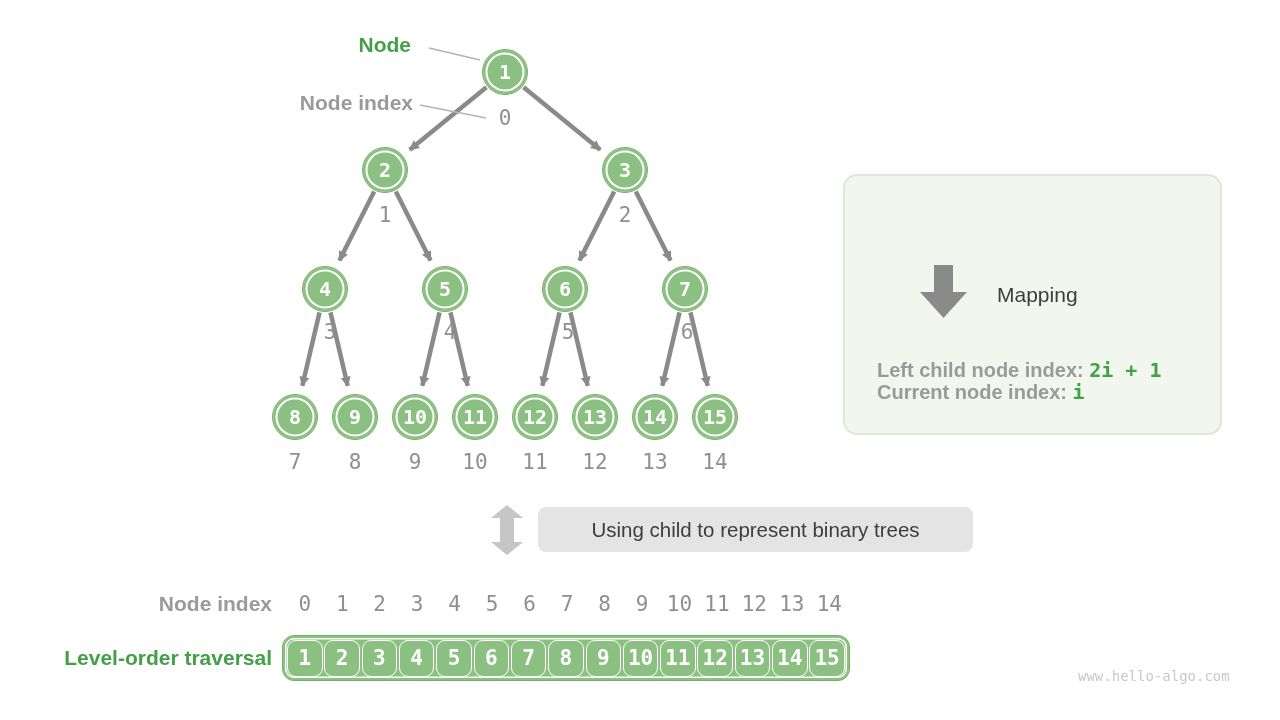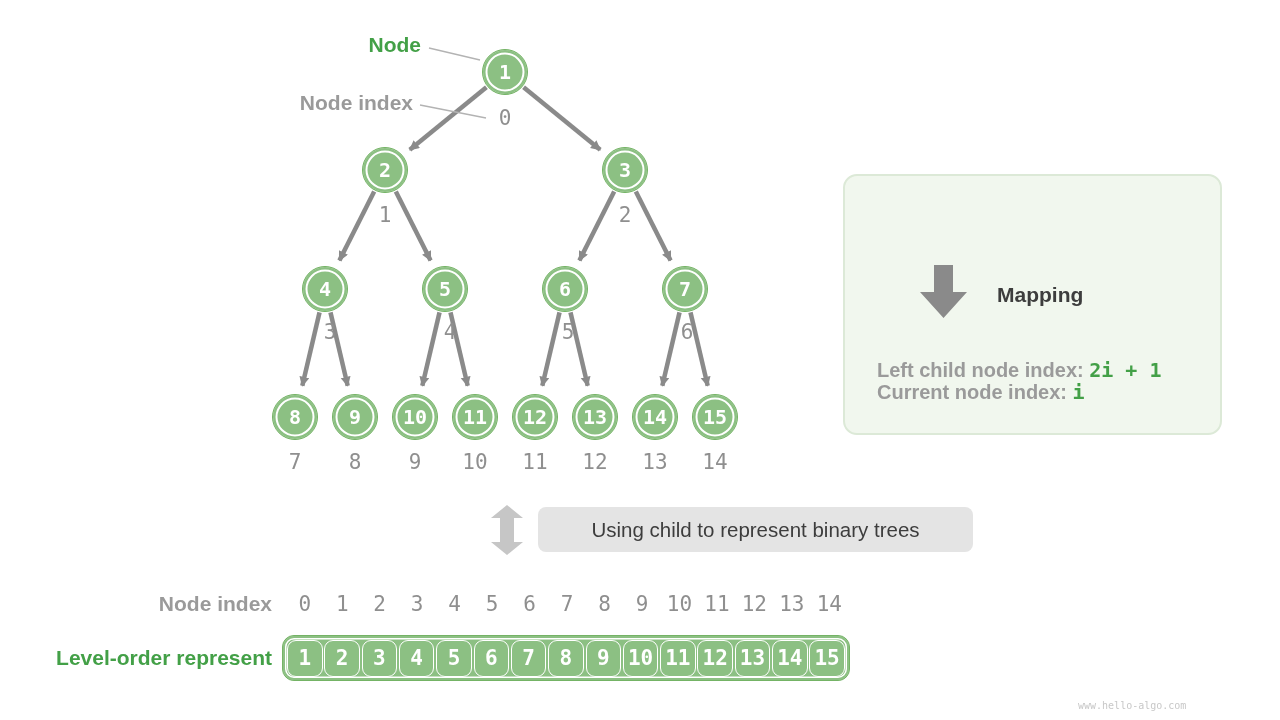--- a/index.html
+++ b/index.html
@@ -44,21 +44,21 @@
   .callout.green{color:var(--green-text);}
   .callout.gray{color:var(--gray-text);}
 
   
   .map-box{
     left:843px;top:174px;width:379px;height:261px;box-sizing:border-box;
     background:var(--box-bg);border:2px solid var(--box-border);border-radius:14px;z-index:2;
   }
   .map-line{position:absolute;left:32px;font-weight:700;font-size:20px;color:var(--gray-text);white-space:nowrap;}
   .map-line .formula{color:var(--green-text);font-family:"DejaVu Sans Mono", monospace;font-weight:700;font-size:20px;}
-  .map-caption{position:absolute;left:152px;top:107px;font-weight:700;font-size:21px;color:var(--dark);}
+  .map-caption{position:absolute;left:152px;top:107px;font-weight:400;font-size:21px;color:var(--dark);}
 
   
   .banner{
     left:538px;top:507px;width:435px;height:45px;z-index:2;
     background:var(--banner-bg);border-radius:8px;
     display:flex;align-items:center;justify-content:center;
     color:var(--dark);font-size:20.5px;
   }
 
   
@@ -79,22 +79,22 @@
     box-shadow: inset 0 0 0 2px var(--node-fill), inset 0 0 0 3.5px #ffffff;
     display:flex;align-items:center;justify-content:space-between;
     padding:0 4px;box-sizing:border-box;
   }
   .array-cell{
     width:35.5px;height:37px;box-sizing:border-box;border:1.6px solid #ffffff;border-radius:9px;
     background:var(--node-fill);display:flex;align-items:center;justify-content:center;
     color:#ffffff;font-family:"DejaVu Sans Mono", monospace;font-weight:700;font-size:21px;
   }
   .watermark{
-    left:1078px;top:700px;z-index:2;color:var(--watermark);
-    font-family:"DejaVu Sans Mono", monospace;font-size:10px;
+    left:1078px;top:668px;z-index:2;color:var(--watermark);
+    font-family:"DejaVu Sans Mono", monospace;font-size:14px;
   }
 </style>
 </head>
 <body>
 
 <svg class="edge-layer" width="1280" height="720">
   <defs>
     <marker id="arrowhead" markerUnits="userSpaceOnUse" markerWidth="11" markerHeight="11" refX="9" refY="5" orient="auto">
       <path d="M0,0 L10,5 L0,10 Z" fill="#8a8a8a"></path>
     </marker>
@@ -114,21 +114,21 @@
       <line x1="570.4765917469439" y1="312.36679145362723" x2="587.6978776707415" y2="385.8442780618304" marker-end="url(#arrowhead)"></line>
       <line x1="679.5234082530561" y1="312.36679145362723" x2="662.3021223292585" y2="385.8442780618304" marker-end="url(#arrowhead)"></line>
       <line x1="690.4765917469439" y1="312.36679145362723" x2="707.6978776707415" y2="385.8442780618304" marker-end="url(#arrowhead)"></line>
     </g>
   <g id="leaders" stroke="#b3b3b3" stroke-width="1.3" fill="none">
       <line x1="429" y1="48" x2="480" y2="60"></line>
       <line x1="420" y1="105" x2="486" y2="118"></line>
     </g>
 </svg>
 
-<div class="callout green abs" style="left:301px;top:32px;width:120px;">Node</div>
+<div class="callout green abs" style="left:291px;top:32px;width:120px;">Node</div>
 <div class="callout gray abs" style="left:288px;top:90px;width:125px;">Node index</div>
 
 <div id="tree-root">
     <div class="tree-node" style="left: 482px; top: 49px;">1</div>
     <div class="tree-index" style="left: 473px; top: 106px;">0</div>
     <div class="tree-node" style="left: 362px; top: 147px;">2</div>
     <div class="tree-index" style="left: 353px; top: 203px;">1</div>
     <div class="tree-node" style="left: 602px; top: 147px;">3</div>
     <div class="tree-index" style="left: 593px; top: 203px;">2</div>
     <div class="tree-node" style="left: 302px; top: 266px;">4</div>
@@ -191,21 +191,21 @@
     <span>7</span>
     <span>8</span>
     <span>9</span>
     <span>10</span>
     <span>11</span>
     <span>12</span>
     <span>13</span>
     <span>14</span>
   </div>
 
-<div class="row-label abs" style="left:32px;top:645px;color:var(--green-text);">Level-order represent</div>
+<div class="row-label abs" style="left:32px;top:645px;color:var(--green-text);">Level-order traversal</div>
 <div class="array-box" id="array-box">
     <div class="array-cell">1</div>
     <div class="array-cell">2</div>
     <div class="array-cell">3</div>
     <div class="array-cell">4</div>
     <div class="array-cell">5</div>
     <div class="array-cell">6</div>
     <div class="array-cell">7</div>
     <div class="array-cell">8</div>
     <div class="array-cell">9</div>

